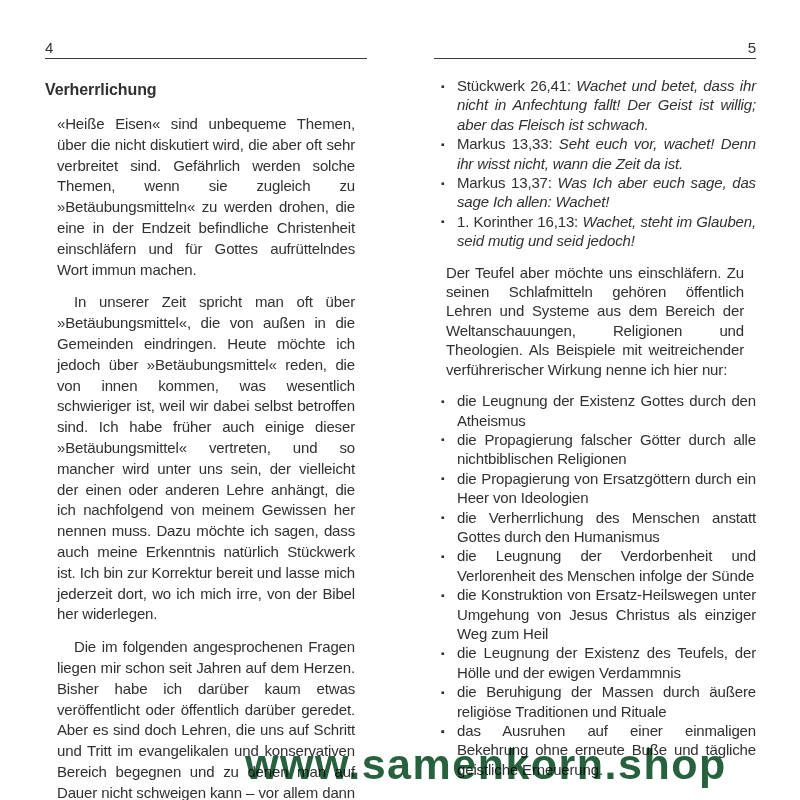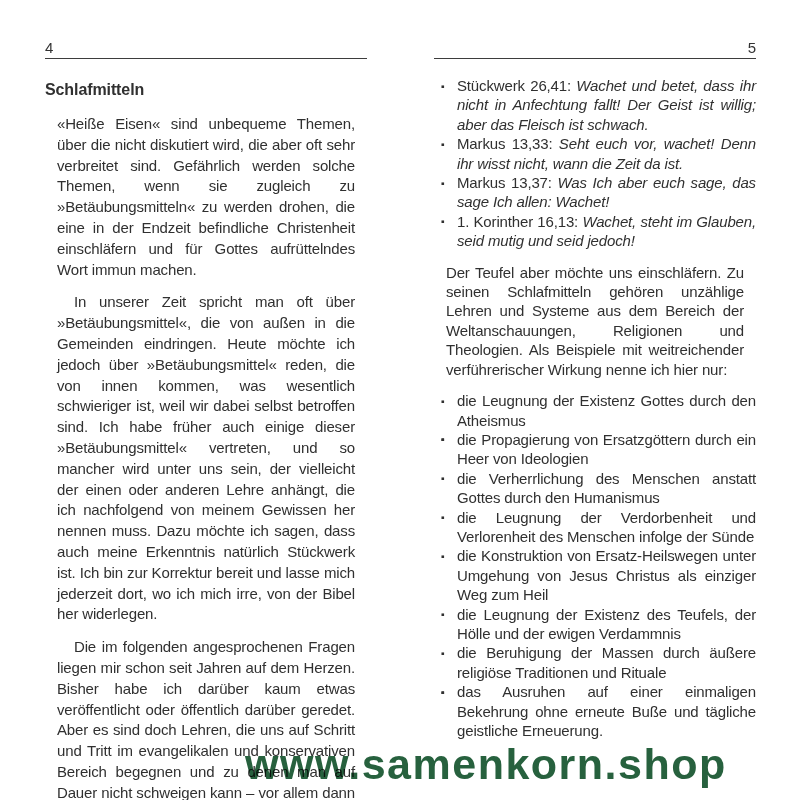--- a/index.html
+++ b/index.html
@@ -90,21 +90,21 @@
   }
 </style>
 </head>
 <body style="color: rgb(48, 48, 48);">
 
 <div class="page left">
   <div class="pagehead">
     <span>4</span>
   </div>
 
-  <div class="section-heading">Schlafmitteln</div>
+  <div class="section-heading">Verherrlichung</div>
 
   <p>«Heiße Eisen« sind unbequeme Themen, über die nicht diskutiert wird, die aber oft sehr verbreitet sind. Gefährlich werden solche Themen, wenn sie zugleich zu »Betäubungsmitteln« zu werden drohen, die eine in der Endzeit befindliche Christenheit einschläfern und für Gottes aufrüttelndes Wort immun machen.</p>
   <p class="indent">In unserer Zeit spricht man oft über »Betäubungs­mittel«, die von außen in die Gemeinden eindringen. Heute möchte ich jedoch über »Betäubungsmit­tel« reden, die von innen kommen, was wesentlich schwieriger ist, weil wir dabei selbst betroffen sind. Ich habe früher auch einige dieser »Betäubungsmit­tel« vertreten, und so mancher wird unter uns sein, der vielleicht der einen oder anderen Lehre anhängt, die ich nachfolgend von meinem Gewissen her nennen muss. Dazu möchte ich sagen, dass auch meine Er­kenntnis natürlich Stückwerk ist. Ich bin zur Korrektur bereit und lasse mich jederzeit dort, wo ich mich irre, von der Bibel her widerlegen.</p>
   <p class="indent">Die im folgenden angesprochenen Fragen liegen mir schon seit Jahren auf dem Herzen. Bisher habe ich darüber kaum etwas veröffentlicht oder öffentlich da­rüber geredet. Aber es sind doch Lehren, die uns auf Schritt und Tritt im evangelikalen und konservativen Bereich begegnen und zu denen man auf Dauer nicht schweigen kann – vor allem dann nicht, wenn sie zu Betäubungsmitteln in der Endzeit zu werden drohen.¹ Gottes Wort ruft uns auf, wachsam zu sein:</p>
 
 </div>
 
 <div class="page right">
   <div class="pagehead">
     <span>5</span>
@@ -126,25 +126,25 @@
       <span class="ref">Markus 13,37:</span>
       <span class="quote">Was Ich aber euch sage, das sage Ich allen: Wachet!</span>
     </li>
     <li>
       <span class="bullet">▪</span>
       <span class="ref">1. Korinther 16,13:</span>
       <span class="quote">Wachet, steht im Glauben, seid mutig und seid jedoch!</span>
     </li>
   </ul>
 
-  <p>Der Teufel aber möchte uns einschläfern. Zu seinen Schlafmitteln gehören unzählige Lehren und Systeme aus dem Bereich der Weltanschauungen, Religionen und Theologien. Als Beispiele mit weitreichender ver­führerischer Wirkung nenne ich hier nur:</p>
+  <p>Der Teufel aber möchte uns einschläfern. Zu seinen Schlafmitteln gehören öffentlich Lehren und Systeme aus dem Bereich der Weltanschauungen, Religionen und Theologien. Als Beispiele mit weitreichender ver­führerischer Wirkung nenne ich hier nur:</p>
 
   <ul class="blist">
     <li><span class="bullet">▪</span><span>die Leugnung der Existenz Gottes durch den Athe­ismus</span></li>
-    <li><span class="bullet">▪</span></li>
+    <li><span class="bullet">▪</span><span>die Propagierung falscher Götter durch alle nicht­biblischen Religionen</span></li>
     <li><span class="bullet">▪</span><span>die Propagierung von Ersatzgöttern durch ein Heer von Ideologien</span></li>
     <li><span class="bullet">▪</span><span>die Verherrlichung des Menschen anstatt Gottes durch den Humanismus</span></li>
     <li><span class="bullet">▪</span><span>die Leugnung der Verdorbenheit und Verlorenheit des Menschen infolge der Sünde</span></li>
     <li><span class="bullet">▪</span><span>die Konstruktion von Ersatz-Heilswegen unter Um­gehung von Jesus Christus als einziger Weg zum Heil</span></li>
     <li><span class="bullet">▪</span><span>die Leugnung der Existenz des Teufels, der Hölle und der ewigen Verdammnis</span></li>
     <li><span class="bullet">▪</span><span>die Beruhigung der Massen durch äußere religiöse Traditionen und Rituale</span></li>
     <li><span class="bullet">▪</span></li>
     <li><span class="bullet">▪</span><span>das Ausruhen auf einer einmaligen Bekehrung ohne erneute Buße und tägliche geistliche Erneuerung.</span></li>
   </ul>
 

